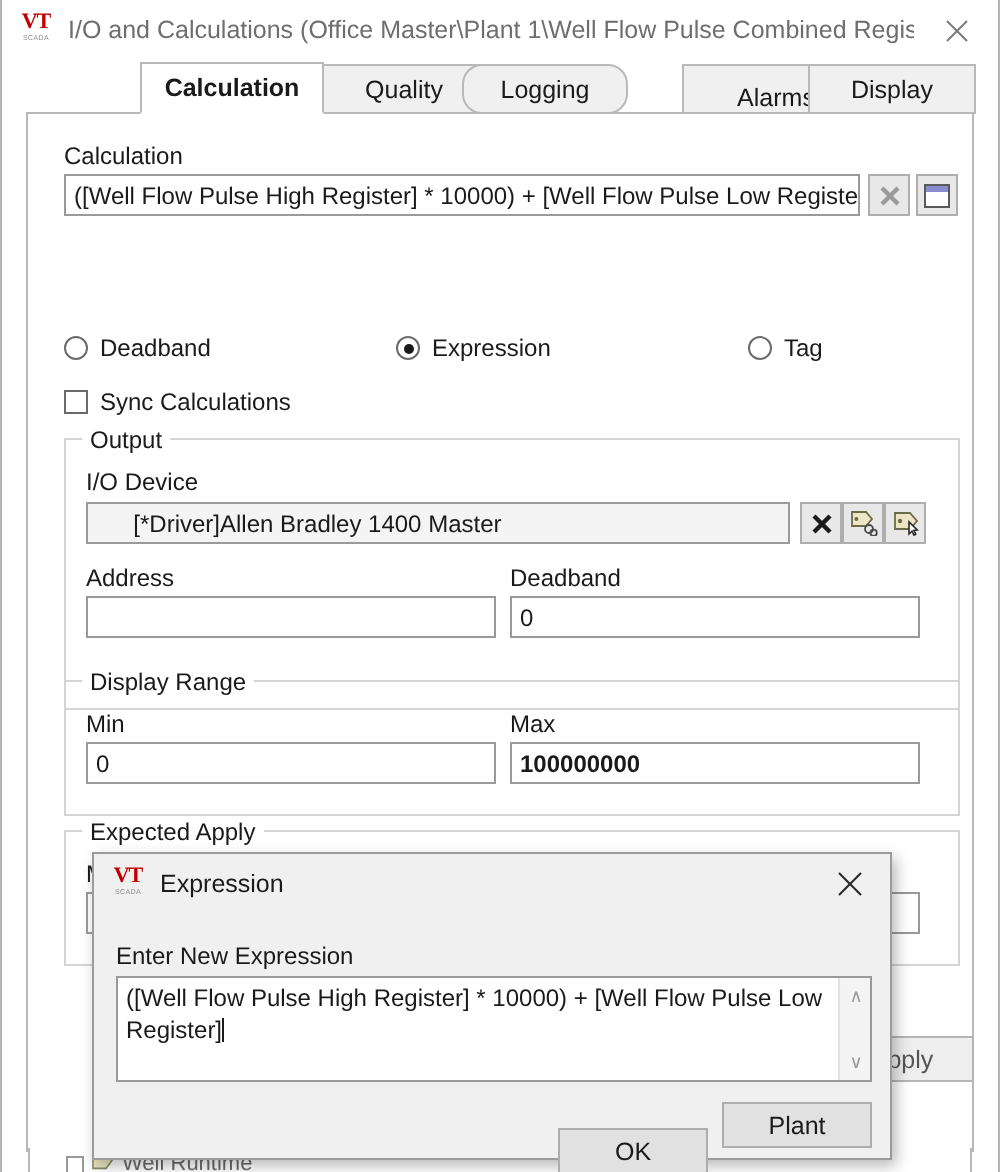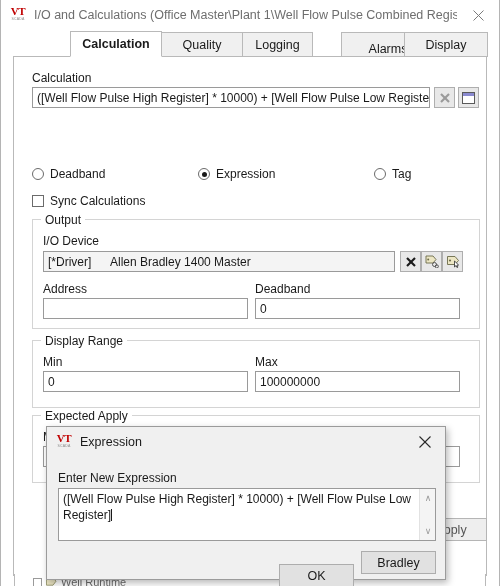--- a/index.html
+++ b/index.html
@@ -237,21 +237,21 @@
       </div>
     </div>
 
     <div class="tabstrip">
       <div class="tab selected" style="left:69px;  width:92px; top:-1px;">
           <span>Calculation</span>
         </div>
       <div class="tab" style="left:160px; width:82px;">
           <span>Quality</span>
         </div>
-      <div class="tab" style="left:241px; width:71px;">
+      <div class="tab" style="left:230px; width:83px;border-radius:10px;">
           <span>Logging</span>
         </div>
       <div class="tab" style="left:340px; width:94px;align-items:flex-end;">
           <span>Alarms</span>
         </div>
       <div class="tab" style="left:403px; width:84px;">
           <span>Display</span>
         </div>
     </div>
 
@@ -285,21 +285,21 @@
       <div class="radio-row" style="left:360px; top:110px;">
         <span class="radio"></span>
         <span class="lbl">Tag</span>
       </div>
 
       <div class="radio-row" style="left:18px; top:137px;">
         <span class="cbx"></span>
         <span class="lbl">Sync Calculations</span>
       </div>
 
-      <div class="grp" style="left:18px; top:162px; width:448px; height:110px;">
+      <div class="grp" style="left:18px; top:162px; width:448px; height:136px;text-align:right;">
         <div class="grp-title">Output</div>
 
         <div class="lbl" style="position:absolute; left:10px; top:14px;">I/O Device</div>
 
         <div class="tbox readonly" style="position:absolute; left:10px; top:31px; width:352px;">
           <span style="min-width:62px;">[*Driver]</span>
           <span>Allen Bradley 1400 Master</span>
         </div>
 
         <div class="sqbtn" style="position:absolute; left:367px; top:31px;">
@@ -331,21 +331,21 @@
         <div class="tbox" style="position:absolute; left:222px; top:78px; width:205px;">0</div>
       </div>
 
       <div class="grp" style="left:18px; top:283px; width:448px; height:68px;">
         <div class="grp-title">Display Range</div>
 
         <div class="lbl" style="position:absolute; left:10px; top:14px;">Min</div>
         <div class="tbox" style="position:absolute; left:10px; top:30px; width:205px;">0</div>
 
         <div class="lbl" style="position:absolute; left:222px; top:14px;">Max</div>
-        <div class="tbox" style="position:absolute; left:222px; top:30px; width:205px;">100000000</div>
+        <div class="tbox" style="position:absolute; left:222px; top:30px; width:205px;font-weight:bold;">100000000</div>
       </div>
 
       <div class="grp" style="left:18px; top:358px; width:448px; height:68px;">
         <div class="grp-title">Expected Apply</div>
 
         <div class="lbl" style="position:absolute; left:10px; top:14px;">Min</div>
         <div class="tbox" style="position:absolute; left:10px; top:30px; width:205px;"></div>
 
         <div class="lbl" style="position:absolute; left:222px; top:14px;">Max</div>
         <div class="tbox" style="position:absolute; left:222px; top:30px; width:205px;"></div>
@@ -393,17 +393,17 @@
         <div class="vscroll">
           <div class="arw" style="top:1px;">∧</div>
           <div class="arw" style="bottom:1px;">∨</div>
         </div>
       </div>
 
       <div class="dbtn" style="left:232px; top:107px; width:75px; height:23px;">
         <span>OK</span>
       </div>
       <div class="dbtn" style="left:314px; top:94px; width:75px; height:23px;">
-        <span>Bradley</span>
+        <span>Plant</span>
       </div>
     </div>
   </div>
 </div>
 
 </body></html>

